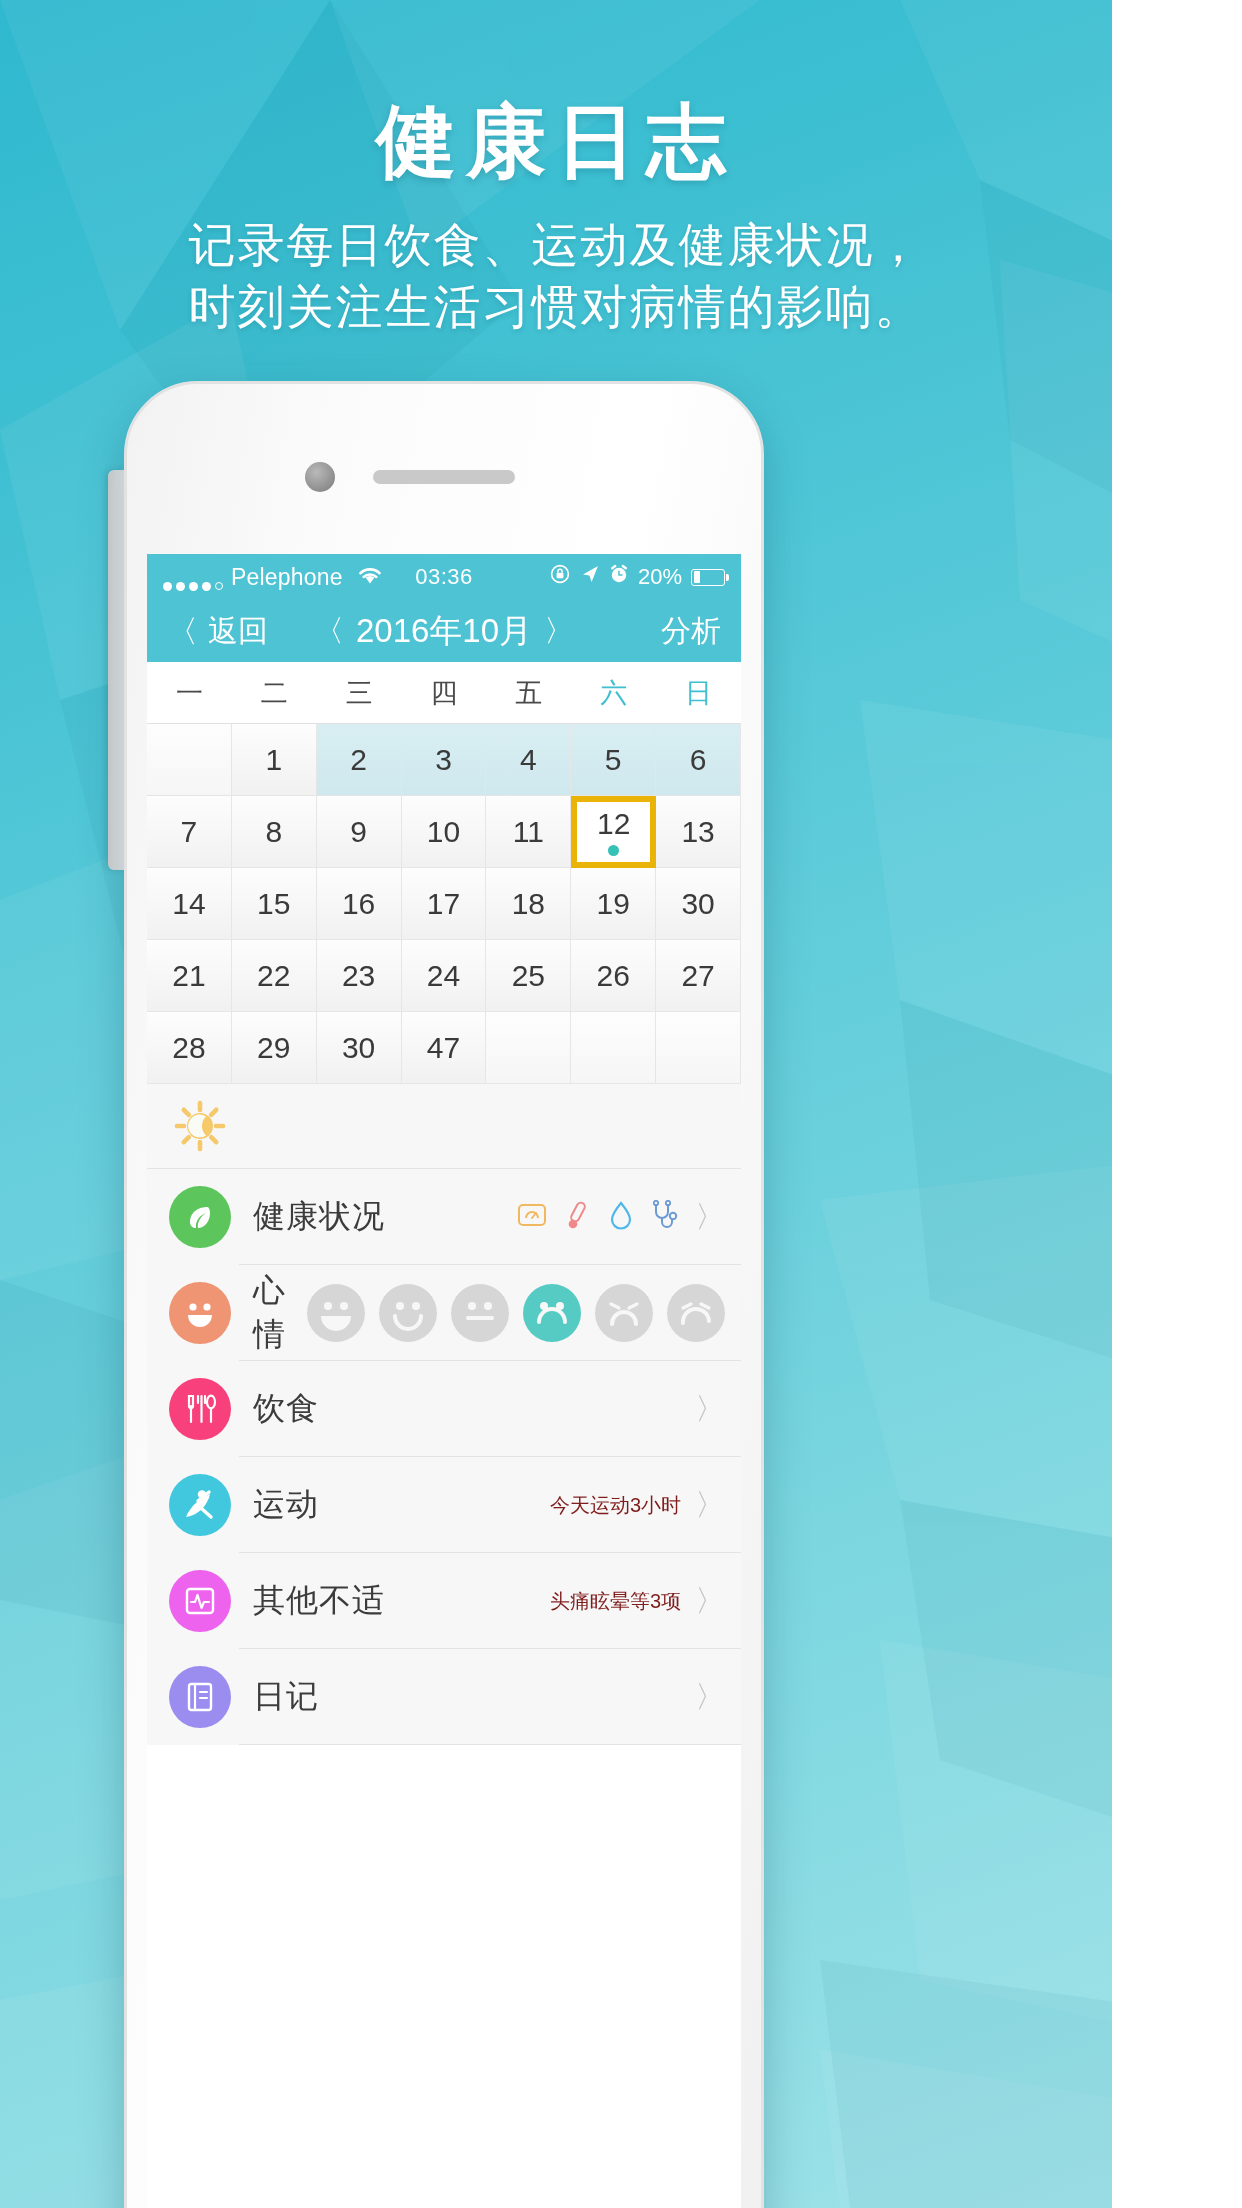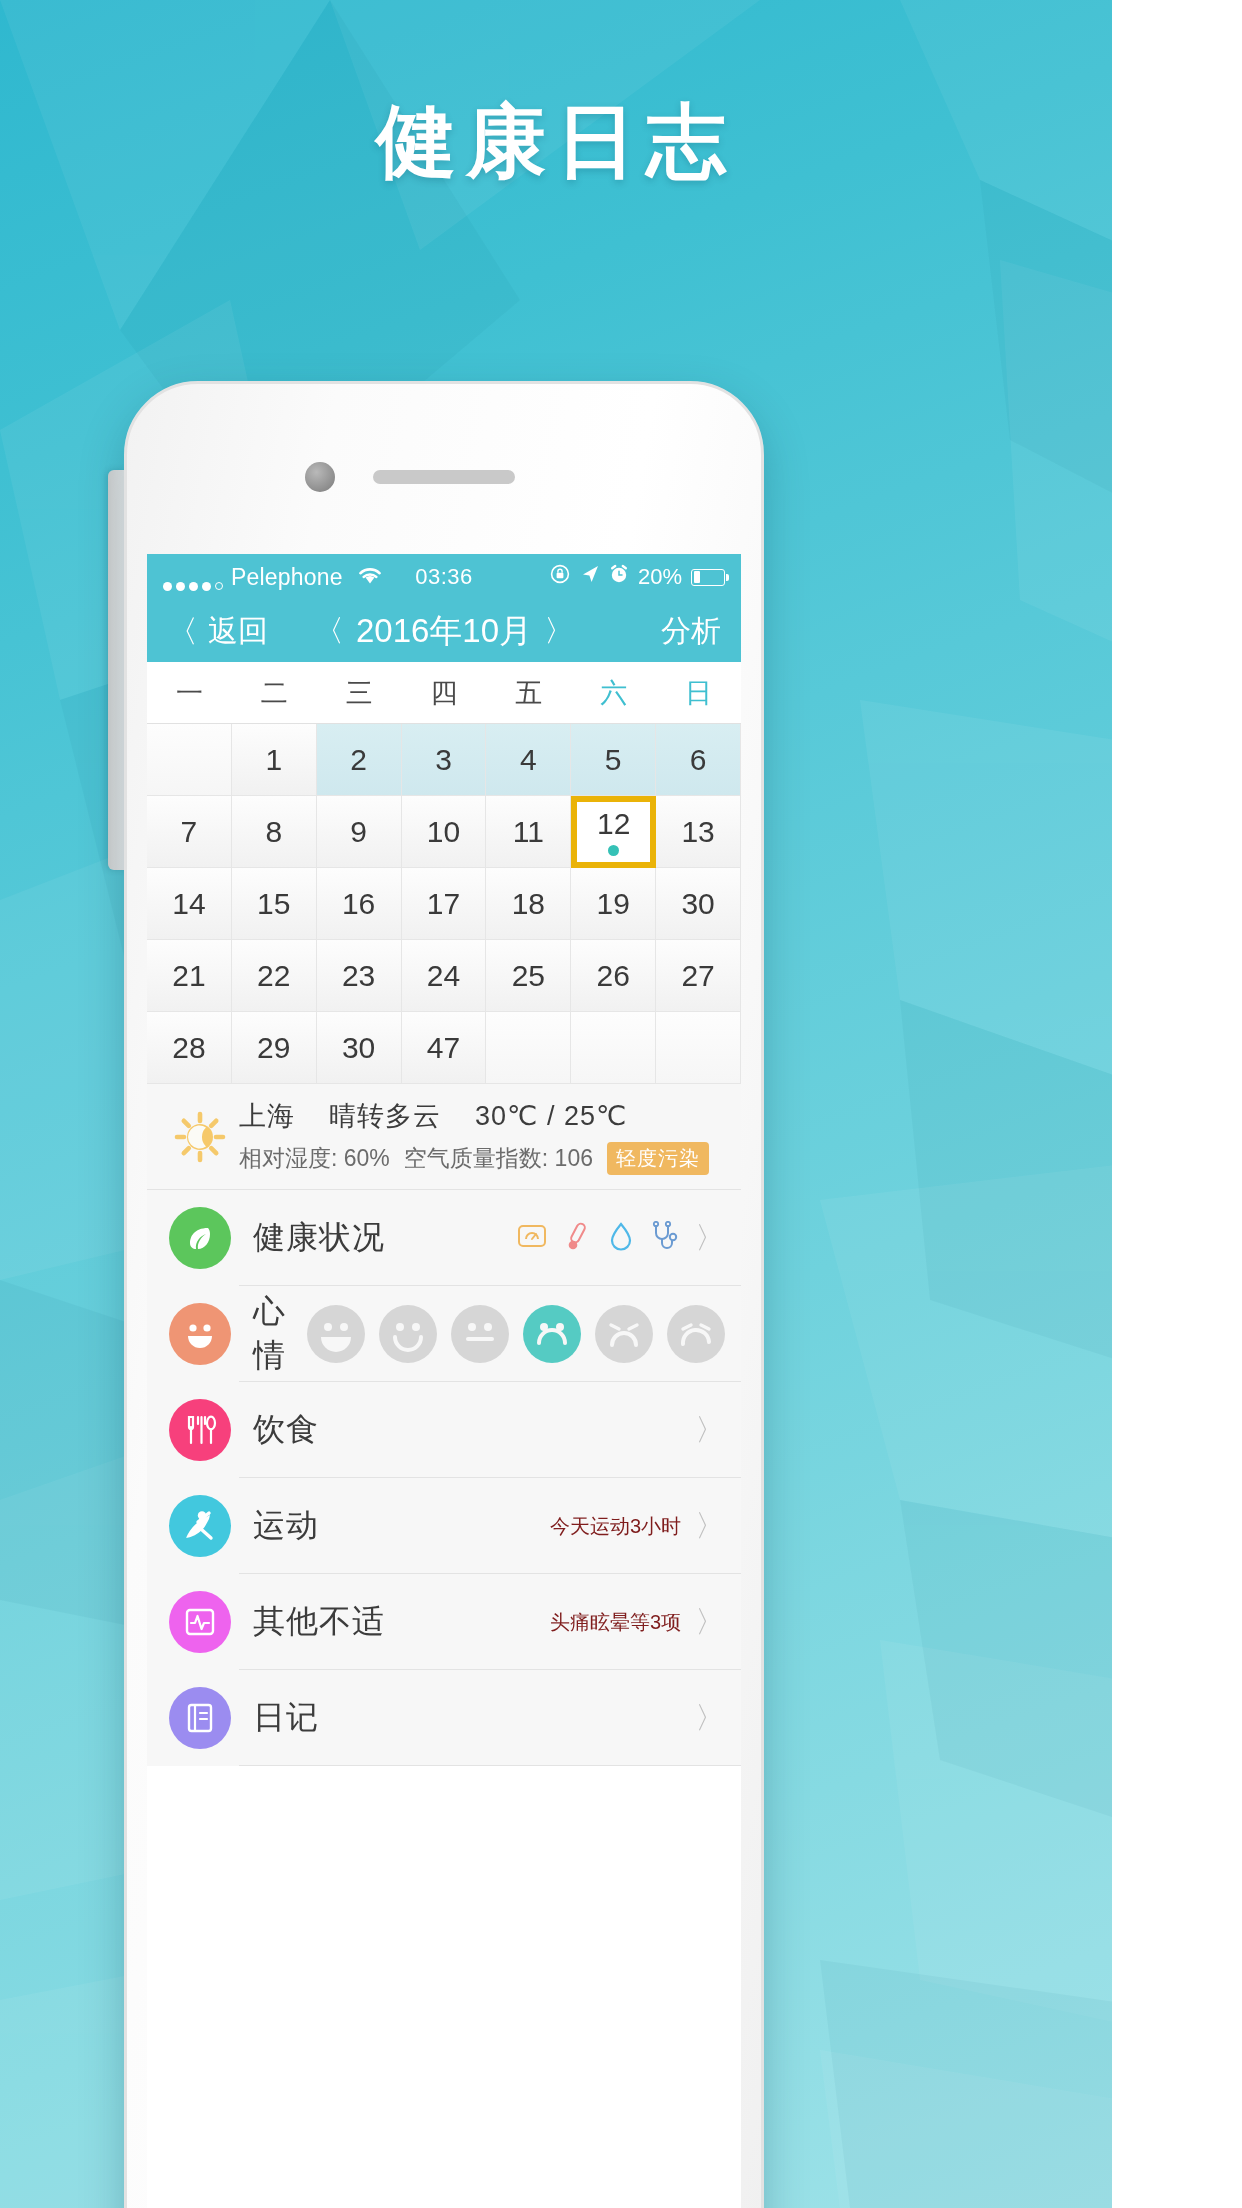--- a/index.html
+++ b/index.html
@@ -182,20 +182,24 @@
         <polygon points="250,1220 420,1300 380,1620 200,1520"></polygon>
         <polygon points="900,1500 1242,1560 1242,1860 940,1760"></polygon>
         <polygon points="0,1280 180,1340 200,1640 0,1600"></polygon>
         <polygon points="820,1960 1242,2020 1242,2208 850,2208"></polygon>
       </g>
     </svg>
   </div>
 
   <div class="headline">
     <h1>健康日志</h1>
+    <div class="sub">
+      <div>记录每日饮食、运动及健康状况，</div>
+      <div>时刻关注生活习惯对病情的影响。</div>
+    </div>
   </div>
 
   <div class="phone-side"></div>
   <div class="phone">
     <div class="camera"></div>
     <div class="speaker"></div>
 
     <div class="screen">
 
       <div class="statusbar">
@@ -387,34 +391,20 @@
                 <path d="M5 28 h7"></path>
                   <path d="M44 28 h7"></path>
                 <path d="M11.8 11.8 l5 5"></path>
                   <path d="M39.2 39.2 l5 5"></path>
                 <path d="M44.2 11.8 l-5 5"></path>
                   <path d="M16.8 39.2 l-5 5"></path>
               </g>
               <circle cx="28" cy="28" r="13" fill="#f6c96a"></circle>
               <path d="M34 18.5 a11.5 11.5 0 1 0 0 19 a13.2 13.2 0 0 1 0 -19 z" fill="#fbfbf6"></path>
             </svg>
-          </div>
-          <div class="wtxt">
-            <div class="wline1">
-              <span>上海</span>
-              &nbsp;&nbsp;
-              <span>晴转多云</span>
-              &nbsp;&nbsp;
-              <span>30℃ / 25℃</span>
-            </div>
-            <div class="wline2">
-              <span>相对湿度: 60%</span>
-              <span>空气质量指数: 106</span>
-              <span class="aqi-badge">轻度污染</span>
-            </div>
           </div>
         </div>
 
         <div class="row">
           <div class="circ" style="background:#5cc65c">
             <svg width="34" height="34" viewBox="0 0 34 34">
               <path d="M25 7 C11 7 7 16 7 22 C7 26 10 28 13 28 C12 21 17 15 23 13 C18 16 14 22 15 28 C22 28 27 21 27 13 C27 10 26 8 25 7 Z" fill="#fff"></path>
             </svg>
           </div>
           <div class="rlabel">健康状况</div>

